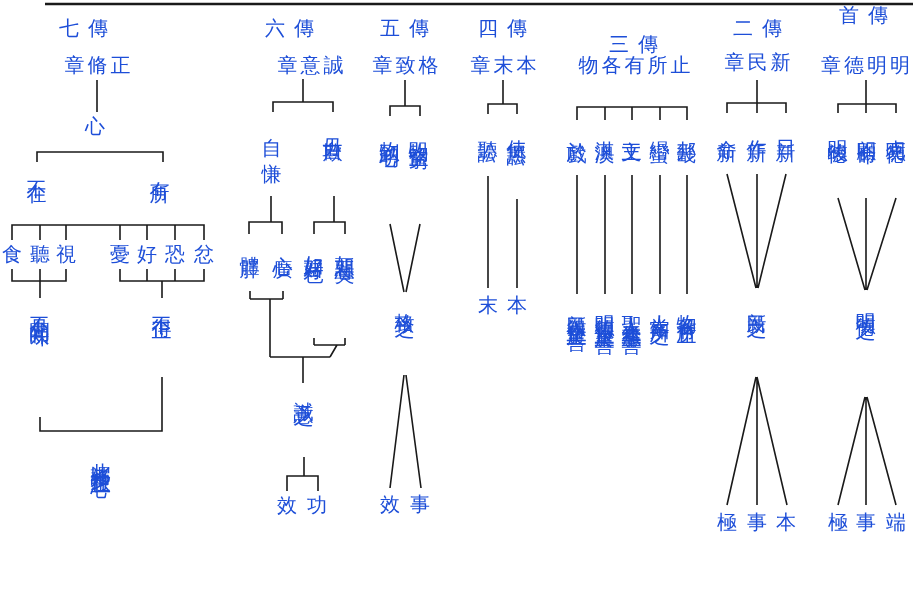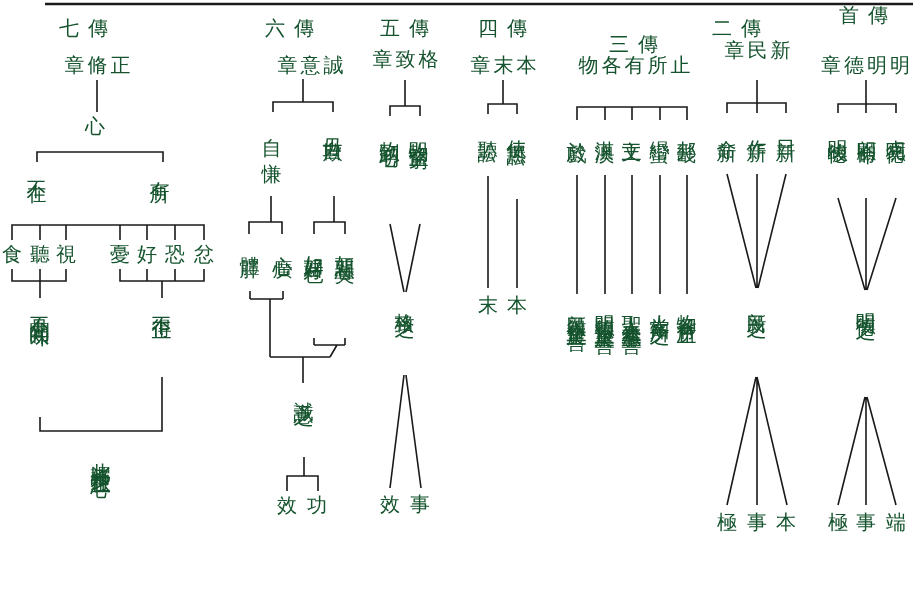--- a/index.html
+++ b/index.html
@@ -1,18 +1,18 @@
 <!DOCTYPE html>
 <html><head>
 <meta charset="utf-8">
 <style>
   html,body { margin:0; padding:0; background:#ffffff; }
   .canvas {
     position:relative; width:913px; height:610px; background:#ffffff;
-    font-family:"DejaVu Serif","Liberation Serif",serif; color:#14532d;
+    font-family:"DejaVu Serif","Liberation Serif",serif; color:#1d4ed8;
     overflow:hidden;
   }
   .t {
     position:absolute; font-size:20px; line-height:1;
     transform:translateX(-50%); white-space:nowrap;
   }
   .v { writing-mode:vertical-rl; text-orientation:upright; letter-spacing:2.5px; }
   .hdr { letter-spacing:9px; }
   .ttl { letter-spacing:3px; }
   svg.wires { position:absolute; left:0; top:0; }
@@ -32,29 +32,29 @@
     <path stroke-width="1.6" d="M577 120 V107 H687 V120 M605 107 V120 M632 107 V120 M660 107 V120 M577 175 V294 M605 175 V294 M632 175 V294 M660 175 V294 M687 175 V294"></path>
     <path stroke-width="1.6" d="M757 80 V113 M727 113 V103 H786 V113 M727 174 L756 288 M757 174 V288 M786 174 L758 288 M756 377 L727 505 M757 377 V505 M757 377 L787 505"></path>
     <path stroke-width="1.6" d="M866 80 V113 M838 113 V104 H896 V113 M838 198 L865 290 M866 198 V290 M896 198 L867 290 M865 397 L838 505 M866 397 V505 M867 397 L896 505"></path>
   </svg>
 
   <div class="t hdr" style="left:88px;top:18px">七傳</div>
   <div class="t hdr" style="left:294px;top:18px">六傳</div>
   <div class="t hdr" style="left:409px;top:18px">五傳</div>
   <div class="t hdr" style="left:507px;top:18px">四傳</div>
   <div class="t hdr" style="left:638px;top:34px">三傳</div>
-  <div class="t hdr" style="left:741px;top:18px">二傳</div>
+  <div class="t hdr" style="left:762px;top:18px">二傳</div>
   <div class="t hdr" style="left:868px;top:5px">首傳</div>
 
   <div class="t ttl" style="left:99px;top:55px">章脩正</div>
   <div class="t ttl" style="left:312px;top:55px">章意誠</div>
-  <div class="t ttl" style="left:407px;top:49px">章致格</div>
+  <div class="t ttl" style="left:407px;top:55px">章致格</div>
   <div class="t ttl" style="left:505px;top:55px">章末本</div>
   <div class="t ttl" style="left:636px;top:55px">物各有所止</div>
-  <div class="t ttl" style="left:759px;top:40px">章民新</div>
+  <div class="t ttl" style="left:759px;top:52px">章民新</div>
   <div class="t ttl" style="left:867px;top:55px">章德明明</div>
 
   <div class="t" style="left:95px;top:116px">心</div>
   <div class="t v" style="left:37px;top:165px">不在</div>
   <div class="t v" style="left:160px;top:165px">有所</div>
   <div class="t" style="left:12px;top:244px">食</div>
   <div class="t" style="left:40px;top:244px">聽</div>
   <div class="t" style="left:66px;top:244px">視</div>
   <div class="t" style="left:120px;top:244px">憂</div>
   <div class="t" style="left:147px;top:244px">好</div>

